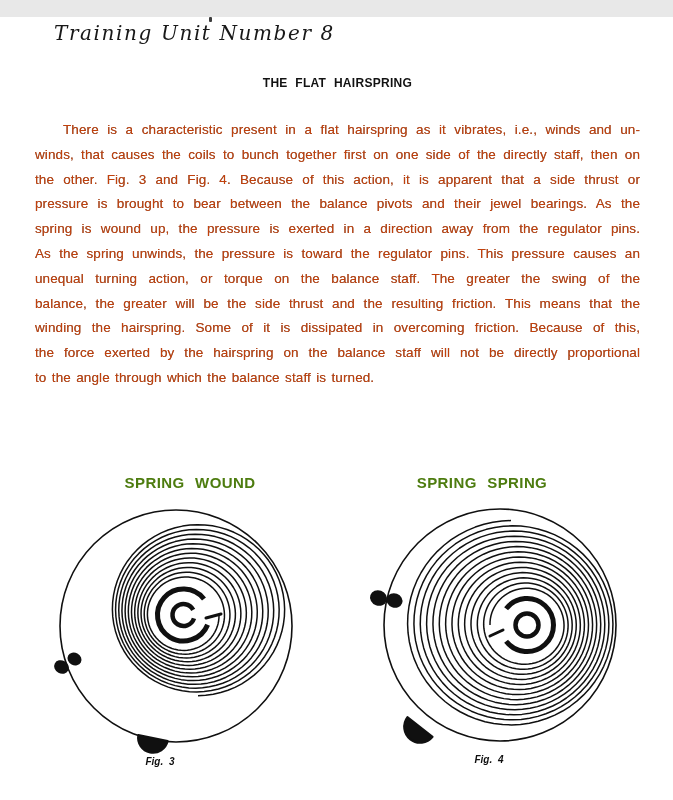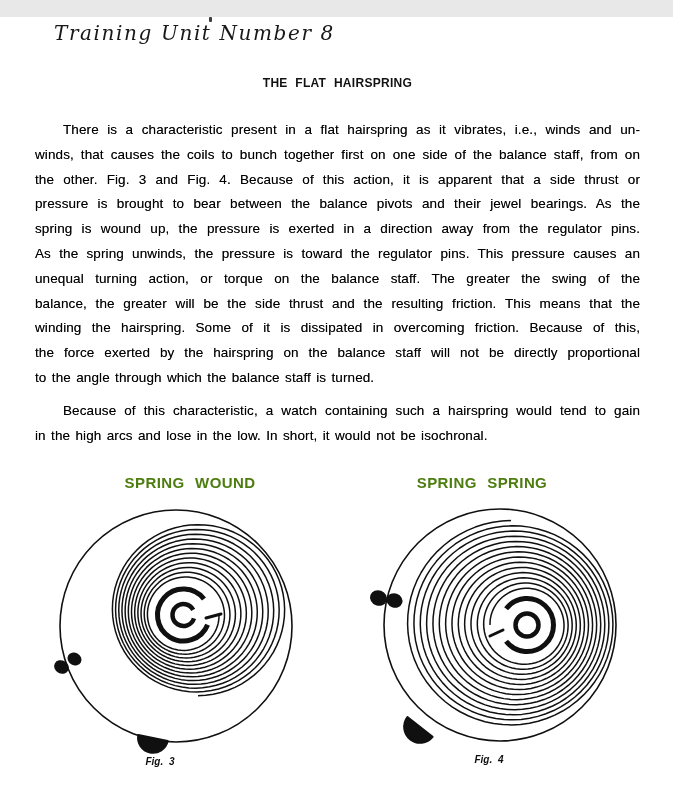--- a/index.html
+++ b/index.html
@@ -13,21 +13,21 @@
     position:absolute;left:54px;top:4px;
     font-family:"DejaVu Serif",serif;font-style:italic;font-weight:500;
     font-size:20px;letter-spacing:1.6px;color:#181818;
   }
   .doc-title{
     position:absolute;left:35px;top:59px;width:605px;text-align:center;
     font-weight:bold;font-size:12px;letter-spacing:.3px;word-spacing:4px;color:#121212;
   }
   .body-text{
     position:absolute;left:35px;top:101px;width:605px;
-    font-size:13.5px;color:#000000;
+    font-size:13.5px;color:#c2410c;
     text-shadow:0 0 .5px rgba(10,10,10,.55);
   }
   .para{margin:0;}
   .para + .para{margin-top:8px;}
   .line{
     height:24.8px;line-height:24.8px;white-space:nowrap;
     text-align:justify;text-align-last:justify;word-spacing:1.5px;letter-spacing:.1px;
   }
   .line.first{text-indent:28px;}
   .line.last{text-align-last:left;}
@@ -52,34 +52,30 @@
 
   <div class="scan-speck"></div>
 
   <div class="header-script">Training Unit Number 8</div>
 
   <h1 class="doc-title" style="margin:0;">THE FLAT HAIRSPRING</h1>
 
   <div class="body-text">
       <div class="para">
         <div class="line first">There is a characteristic present in a flat hairspring as it vibrates, i.e., winds and un-</div>
-        <div class="line">winds, that causes the coils to bunch together first on one side of the balance staff, from on</div>
+        <div class="line">winds, that causes the coils to bunch together first on one side of the directly staff, then on</div>
         <div class="line">the other.  Fig. 3 and Fig. 4. Because of this action, it is apparent that a side thrust or</div>
         <div class="line">pressure is brought to bear between the balance pivots and their jewel bearings. As the</div>
         <div class="line">spring is wound up, the pressure is exerted in a direction away from the regulator pins.</div>
         <div class="line">As the spring unwinds, the pressure is toward the regulator pins. This pressure causes an</div>
         <div class="line">unequal turning action, or torque on the balance staff. The greater the swing of the</div>
         <div class="line">balance, the greater will be the side thrust and the resulting friction. This means that the</div>
         <div class="line">winding the hairspring.  Some of it is dissipated in overcoming friction.  Because of this,</div>
         <div class="line">the force exerted by the hairspring on the balance staff will not be directly proportional</div>
         <div class="line last">to the angle through which the balance staff is turned.</div>
-      </div>
-      <div class="para">
-        <div class="line first">Because of this characteristic, a watch containing such a hairspring would tend to gain</div>
-        <div class="line last">in the high arcs and lose in the low. In short, it would not be isochronal.</div>
       </div>
     </div>
 
   <div class="fig-label label-1">SPRING WOUND</div>
   <div class="fig-label label-2">SPRING SPRING</div>
 
   <svg class="figures-svg" width="673" height="292" viewBox="0 478 673 292" xmlns="http://www.w3.org/2000/svg">
       <circle cx="176" cy="609" r="116" fill="none" stroke="#101010" stroke-width="1.6"></circle>
       <path d="M219.00 598.00 L218.94 601.00 L218.62 603.99 L218.03 606.95 L217.18 609.84 L216.07 612.66 L214.72 615.37 L213.13 617.96 L211.31 620.41 L209.27 622.69 L207.04 624.79 L204.63 626.70 L202.05 628.39 L199.33 629.85 L196.48 631.08 L193.53 632.06 L190.50 632.78 L187.41 633.23 L184.29 633.42 L181.15 633.33 L178.03 632.98 L174.95 632.36 L171.93 631.47 L168.99 630.32 L166.16 628.92 L163.46 627.28 L160.91 625.41 L158.53 623.32 L156.34 621.03 L154.36 618.56 L152.60 615.92 L151.08 613.13 L149.81 610.22 L148.80 607.20 L148.06 604.10 L147.59 600.95 L147.41 597.76 L147.51 594.55 L147.89 591.36 L148.55 588.21 L149.49 585.13 L150.70 582.13 L152.17 579.23 L153.90 576.47 L155.86 573.87 L158.05 571.43 L160.46 569.19 L163.05 567.16 L165.82 565.36 L168.74 563.79 L171.80 562.48 L174.96 561.44 L178.21 560.66 L181.51 560.17 L184.86 559.96 L188.21 560.04 L191.55 560.40 L194.85 561.05 L198.08 561.98 L201.23 563.19 L204.26 564.66 L207.15 566.39 L209.88 568.36 L212.43 570.56 L214.77 572.97 L216.90 575.58 L218.79 578.36 L220.43 581.30 L221.81 584.37 L222.91 587.55 L223.72 590.82 L224.24 594.15 L224.47 597.51 L224.40 600.88 L224.02 604.24 L223.35 607.56 L222.39 610.81 L221.14 613.97 L219.61 617.02 L217.81 619.92 L215.76 622.66 L213.48 625.22 L210.97 627.57 L208.25 629.70 L205.36 631.59 L202.30 633.23 L199.10 634.59 L195.79 635.68 L192.39 636.48 L188.93 636.99 L185.43 637.19 L181.92 637.09 L178.42 636.69 L174.97 635.98 L171.59 634.98 L168.30 633.69 L165.14 632.12 L162.12 630.28 L159.27 628.19 L156.62 625.85 L154.17 623.28 L151.96 620.52 L150.00 617.56 L148.30 614.45 L146.89 611.19 L145.76 607.82 L144.94 604.35 L144.43 600.83 L144.22 597.27 L144.34 593.69 L144.77 590.13 L145.51 586.62 L146.56 583.18 L147.92 579.83 L149.57 576.61 L151.49 573.54 L153.69 570.64 L156.14 567.93 L158.82 565.44 L161.71 563.18 L164.80 561.18 L168.06 559.44 L171.46 557.99 L174.98 556.83 L178.60 555.98 L182.28 555.44 L186.00 555.21 L189.73 555.30 L193.45 555.72 L197.11 556.45 L200.71 557.49 L204.20 558.84 L207.56 560.48 L210.77 562.41 L213.80 564.60 L216.63 567.05 L219.23 569.74 L221.59 572.64 L223.68 575.74 L225.50 579.01 L227.02 582.42 L228.23 585.96 L229.13 589.59 L229.70 593.28 L229.94 597.02 L229.85 600.77 L229.43 604.49 L228.67 608.17 L227.60 611.78 L226.20 615.28 L224.50 618.66 L222.50 621.87 L220.22 624.91 L217.68 627.74 L214.89 630.34 L211.88 632.70 L208.66 634.79 L205.27 636.60 L201.73 638.11 L198.06 639.31 L194.29 640.19 L190.45 640.74 L186.57 640.96 L182.68 640.85 L178.81 640.40 L174.99 639.61 L171.25 638.50 L167.62 637.07 L164.12 635.32 L160.78 633.28 L157.63 630.96 L154.70 628.37 L152.00 625.53 L149.56 622.47 L147.40 619.20 L145.53 615.76 L143.97 612.16 L142.73 608.43 L141.82 604.61 L141.26 600.71 L141.04 596.78 L141.17 592.83 L141.65 588.90 L142.48 585.03 L143.64 581.23 L145.14 577.54 L146.96 573.99 L149.09 570.61 L151.52 567.41 L154.22 564.43 L157.18 561.68 L160.37 559.20 L163.78 557.00 L167.37 555.09 L171.12 553.49 L175.00 552.22 L178.99 551.29 L183.04 550.70 L187.14 550.46 L191.25 550.57 L195.34 551.03 L199.38 551.84 L203.33 552.99 L207.17 554.48 L210.87 556.30 L214.39 558.43 L217.72 560.85 L220.83 563.55 L223.69 566.51 L226.28 569.71 L228.57 573.12 L230.56 576.72 L232.23 580.47 L233.55 584.37 L234.53 588.36 L235.15 592.42 L235.41 596.53 L235.30 600.65 L234.83 604.74 L234.00 608.79 L232.80 612.75 L231.26 616.59 L229.39 620.30 L227.19 623.83 L224.68 627.16 L221.88 630.26 L218.81 633.12 L215.50 635.70 L211.97 637.99 L208.24 639.97 L204.35 641.62 L200.32 642.94 L196.18 643.90 L191.97 644.50 L187.71 644.73 L183.45 644.60 L179.21 644.10 L175.02 643.24 L170.92 642.01 L166.93 640.44 L163.10 638.53 L159.44 636.29 L156.00 633.74 L152.78 630.89 L149.83 627.78 L147.16 624.43 L144.79 620.84 L142.75 617.07 L141.04 613.12 L139.69 609.04 L138.71 604.86 L138.09 600.59 L137.86 596.29 L138.00 591.97 L138.53 587.67 L139.44 583.44 L140.72 579.28 L142.36 575.25 L144.36 571.37 L146.69 567.67 L149.35 564.18 L152.30 560.92 L155.54 557.93 L159.03 555.22 L162.76 552.82 L166.68 550.74 L170.78 549.00 L175.03 547.62 L179.38 546.60 L183.81 545.96 L188.29 545.71 L192.77 545.83 L197.23 546.34 L201.64 547.23 L205.95 548.50 L210.14 550.13 L214.17 552.12 L218.02 554.45 L221.65 557.09 L225.03 560.05 L228.15 563.28 L230.96 566.77 L233.46 570.50 L235.63 574.43 L237.43 578.53 L238.87 582.77 L239.93 587.13 L240.60 591.56 L240.88 596.04 L240.75 600.53 L240.23 604.99 L239.32 609.40 L238.01 613.72 L236.33 617.91 L234.28 621.94 L231.87 625.78 L229.14 629.41 L226.08 632.79 L222.74 635.89 L219.13 638.70 L215.28 641.19 L211.21 643.34 L206.97 645.14 L202.58 646.56 L198.08 647.60 L193.49 648.25 L188.86 648.51 L184.21 648.36 L179.60 647.81 L175.04 646.86 L170.58 645.53 L166.25 643.81 L162.08 641.73 L158.11 639.29 L154.36 636.51 L150.87 633.42 L147.66 630.03 L144.76 626.38 L142.19 622.49 L139.97 618.38 L138.12 614.09 L136.66 609.66 L135.59 605.11 L134.92 600.47 L134.67 595.80 L134.84 591.11 L135.41 586.45 L136.40 581.84 L137.80 577.34 L139.58 572.96 L141.75 568.75 L144.29 564.74 L147.18 560.95 L150.39 557.42 L153.90 554.17 L157.70 551.24 L161.74 548.63 L166.00 546.38 L170.45 544.51 L175.05 543.01 L179.77 541.92 L184.58 541.23 L189.43 540.96 L194.29 541.10 L199.13 541.66 L203.90 542.63 L208.57 544.01 L213.11 545.78 L217.48 547.94 L221.64 550.46 L225.57 553.34 L229.23 556.54 L232.60 560.05 L235.65 563.84 L238.35 567.88 L240.69 572.14 L242.64 576.58 L244.20 581.18 L245.34 585.90 L246.06 590.70 L246.35 595.55 L246.21 600.41 L245.64 605.24 L244.64 610.01 L243.22 614.68 L241.39 619.22 L239.17 623.58 L236.56 627.74 L233.59 631.66 L230.28 635.31 L226.66 638.67 L222.75 641.70 L218.58 644.39 L214.18 646.72 L209.59 648.65 L204.84 650.19 L199.97 651.31 L195.01 652.01 L190.00 652.28 L184.98 652.11 L179.99 651.52 L175.06 650.49 L170.24 649.04 L165.56 647.19 L161.06 644.93 L156.77 642.29 L152.72 639.29 L148.95 635.94 L145.49 632.28 L142.36 628.33 L139.58 624.13 L137.19 619.69 L135.20 615.06 L133.62 610.27 L132.47 605.36 L131.76 600.36 L131.49 595.31 L131.67 590.25 L132.30 585.22 L133.37 580.25 L134.87 575.39 L136.81 570.67 L139.15 566.13 L141.89 561.80 L145.00 557.72 L148.47 553.92 L152.26 550.42 L156.36 547.26 L160.72 544.45 L165.31 542.03 L170.11 540.01 L175.07 538.41 L180.16 537.23 L185.34 536.49 L190.57 536.20 L195.81 536.36 L201.02 536.97 L206.16 538.02 L211.20 539.51 L216.08 541.43 L220.79 543.76 L225.27 546.48 L229.50 549.59 L233.44 553.04 L237.06 556.82 L240.34 560.91 L243.24 565.26 L245.75 569.84 L247.85 574.63 L249.52 579.59 L250.74 584.67 L251.51 589.84 L251.82 595.06 L251.66 600.29 L251.04 605.49 L249.96 610.63 L248.43 615.65 L246.46 620.53 L244.06 625.22 L241.25 629.69 L238.05 633.91 L234.49 637.83 L230.59 641.44 L226.38 644.71 L221.89 647.60 L217.16 650.09 L212.22 652.17 L207.11 653.82 L201.86 655.02 L196.53 655.76 L191.14 656.05 L185.75 655.87 L180.38 655.22 L175.09 654.12 L169.90 652.56 L164.88 650.56 L160.04 648.13 L155.43 645.29 L151.08 642.06 L147.03 638.47 L143.32 634.53 L139.96 630.29 L136.98 625.77 L134.41 621.00 L132.28 616.03 L130.58 610.88 L129.35 605.61 L128.59 600.24 L128.31 594.82 L128.50 589.39 L129.18 583.99 L130.33 578.66 L131.95 573.44 L134.03 568.38 L136.55 563.51 L139.49 558.87 L142.83 554.49 L146.55 550.41 L150.63 546.67 L155.02 543.28 L159.70 540.27 L164.63 537.68 L169.77 535.52 L175.10 533.80 L180.55 532.54 L186.11 531.76 L191.71 531.45 L197.33 531.63 L202.92 532.28 L208.43 533.42 L213.82 535.02 L219.05 537.08 L224.09 539.58 L228.89 542.50 L233.42 545.83 L237.64 549.54 L241.52 553.59 L245.02 557.97 L248.13 562.64 L250.82 567.55 L253.06 572.69 L254.84 577.99 L256.14 583.44 L256.96 588.98 L257.29 594.57 L257.11 600.17 L256.44 605.75 L255.28 611.24 L253.64 616.62 L251.52 621.84 L248.95 626.86 L245.93 631.65 L242.51 636.16 L238.69 640.36 L234.51 644.22 L230.00 647.71 L225.19 650.80 L220.13 653.46 L214.84 655.68 L209.37 657.44 L203.76 658.72 L198.05 659.52 L192.29 659.82 L186.51 659.62 L180.77 658.93 L175.11 657.74 L169.57 656.07 L164.19 653.93 L159.02 651.33 L154.09 648.29 L149.44 644.84 L145.12 640.99 L141.14 636.78 L137.55 632.24 L134.38 627.41 L131.63 622.31 L129.35 617.00 L127.55 611.50 L126.23 605.86 L125.42 600.12 L125.12 594.33 L125.34 588.52 L126.06 582.76 L127.29 577.06 L129.03 571.50 L131.25 566.09 L133.94 560.89 L137.09 555.93 L140.66 551.26 L144.64 546.91 L148.99 542.91 L153.68 539.30 L158.68 536.09 L163.94 533.33 L169.44 531.02 L175.12 529.19 L180.95 527.86 L186.87 527.02 L192.86 526.70 L198.85 526.89 L204.81 527.60 L210.69 528.81 L216.44 530.52 L222.03 532.72 L227.40 535.40 L232.52 538.52 L237.34 542.08 L241.84 546.03 L245.97 550.37 L249.71 555.04 L253.02 560.02 L255.88 565.26 L258.27 570.74 L260.16 576.40 L261.55 582.21 L262.41 588.12 L262.76 594.08 L262.57 600.06 L261.85 606.00 L260.60 611.85 L258.85 617.59 L256.58 623.15 L253.84 628.50 L250.62 633.60 L246.96 638.41 L242.89 642.88 L238.43 646.99 L233.62 650.71 L228.50 654.00 L223.10 656.83 L217.46 659.20 L211.63 661.07 L205.65 662.43 L199.57 663.28 L193.43 663.59 L187.28 663.38 L181.16 662.64 L175.13 661.37 L169.23 659.59 L163.50 657.30 L158.00 654.53 L152.75 651.29 L147.81 647.61 L143.20 643.51 L138.97 639.03 L135.15 634.20 L131.77 629.05 L128.86 623.62 L126.43 617.96 L124.51 612.11 L123.12 606.11 L122.26 600.00 L121.94 593.84 L122.17 587.66 L122.94 581.53 L124.26 575.47 L126.10 569.55 L128.47 563.80 L131.34 558.27 L134.69 553.00 L138.49 548.03 L142.72 543.41 L147.35 539.16 L152.34 535.32 L157.66 531.91 L163.26 528.98 L169.10 526.53 L175.14 524.59 L181.34 523.17 L187.64 522.29 L194.00 521.95 L200.37 522.16 L206.70 522.91 L212.95 524.20 L219.06 526.03 L225.00 528.37 L230.70 531.22 L236.14 534.54 L241.27 538.32 L246.04 542.53 L250.43 547.14 L254.40 552.10 L257.91 557.40 L260.95 562.97 L263.48 568.79 L265.48 574.81 L266.95 580.98 L267.87 587.26 L268.22 593.59 L268.02 599.94 L267.25 606.25 L265.93 612.47 L264.05 618.55 L261.65 624.46 L258.73 630.14 L255.31 635.56 L251.42 640.66 L247.09 645.41 L242.36 649.77 L237.25 653.71 L231.81 657.20 L226.07 660.21 L220.08 662.71 L213.89 664.70 L207.55 666.14 L201.09 667.03 L194.57 667.36 L188.04 667.14 L181.56 666.34 L175.16 665.00 L168.89 663.10 L162.82 660.68 L156.98 657.73 L151.41 654.29 L146.17 650.38 L141.28 646.04 L136.80 641.28 L132.75 636.15 L129.17 630.69 L126.08 624.94 L123.51 618.93 L121.47 612.72 L120.00 606.36 L119.09 599.88 L118.76 593.35 L119.00 586.80 L119.82 580.30 L121.22 573.88 L123.18 567.60 L125.69 561.51 L128.73 555.65 L132.28 550.07 L136.32 544.80 L140.81 539.90 L145.71 535.40 L151.00 531.33 L156.64 527.73 L162.57 524.62 L168.76 522.03 L175.17 519.98 L181.73 518.48 L188.41 517.55 L195.14 517.20 L201.89 517.42 L208.60 518.22 L215.21 519.60 L221.69 521.53 L227.97 524.02 L234.01 527.04 L239.77 530.56 L245.19 534.57 L250.25 539.03 L254.89 543.91 L259.08 549.17 L262.80 554.77 L266.01 560.68 L268.68 566.84 L270.81 573.22 L272.35 579.75 L273.32 586.40 L273.69 593.10 L273.47 599.82 L272.65 606.50 L271.25 613.08 L269.26 619.52 L266.71 625.77 L263.62 631.78 L260.00 637.51 L255.88 642.91 L251.30 647.93 L246.28 652.54 L240.87 656.71 L235.11 660.40 L229.04 663.58 L222.71 666.23 L216.16 668.32 L209.44 669.85 L202.61 670.79 L195.71 671.14 L188.81 670.89 L181.95 670.05 L175.18 668.62 L168.56 666.62 L162.13 664.05 L155.96 660.93 L150.07 657.29 L144.53 653.16 L139.37 648.56 L134.63 643.53 L130.35 638.11 L126.56 632.33 L123.30 626.25 L120.58 619.90 L118.44 613.34 L116.88 606.61 L115.92 599.76 L115.57 592.86 L115.83 585.94 L116.71 579.07 L118.19 572.29 L120.26 565.65 L122.91 559.22 L126.13 553.03 L129.88 547.13 L134.15 541.58 L138.89 536.40 L144.07 531.65 L149.66 527.35 L155.62 523.55 L161.89 520.27 L168.43 517.54 L175.19 515.37 L182.12 513.80 L189.17 512.82 L196.29 512.45 L203.41 512.69 L210.49 513.54 L217.48 514.99 L224.31 517.04 L230.94 519.67 L237.32 522.86 L243.39 526.58 L249.12 530.81 L254.45 535.52 L259.35 540.68 L263.77 546.24 L267.69 552.15 L271.07 558.39 L273.89 564.90 L276.13 571.62 L277.76 578.52 L278.77 585.53 L279.16 592.61 L278.92 599.70 L278.06 606.75 L276.57 613.69 L274.47 620.49 L271.78 627.08 L268.51 633.43 L264.68 639.46 L260.34 645.15 L255.50 650.45 L250.21 655.32 L244.50 659.71 L238.42 663.60 L232.01 666.95 L225.33 669.74 L218.42 671.95 L211.33 673.55 L204.13 674.54 L196.86 674.91 L189.58 674.65 L182.34 673.76 L175.20 672.25 L168.22 670.13 L161.45 667.42 L154.94 664.13 L148.73 660.29 L142.89 655.93 L137.45 651.08 L132.46 645.78 L127.95 640.06 L123.96 633.97 L120.52 627.56 L117.66 620.87 L115.40 613.95 L113.76 606.86 L112.75 599.65 L112.39 592.37 L112.67 585.08 L113.59 577.84 L115.15 570.69 L117.34 563.71 L120.14 556.93 L123.53 550.41 L127.48 544.20 L131.98 538.35 L136.97 532.90 L142.44 527.89 L148.32 523.37 L154.60 519.37 L161.20 515.92 L168.09 513.04 L175.21 510.77 L182.51 509.11 L189.94 508.08 L197.43 507.70 L204.93 507.95 L212.39 508.85 L219.74 510.38 L226.93 512.54 L233.91 515.32 L240.62 518.67 L247.01 522.60 L253.04 527.06 L258.65 532.02 L263.80 537.45 L268.46 543.30 L272.58 549.53 L276.14 556.10 L279.10 562.95 L281.45 570.03 L283.16 577.29 L284.23 584.67 L284.63 592.12 L284.38 599.58 L283.46 607.00 L281.89 614.31 L279.68 621.46 L276.84 628.40 L273.40 635.07 L269.37 641.42 L264.79 647.40 L259.70 652.98 L254.13 658.09 L248.12 662.71 L241.72 666.80 L234.98 670.32 L227.95 673.26 L220.68 675.58 L213.23 677.26 L205.65 678.30 L198.00 678.68" fill="none" stroke="#101010" stroke-width="1.5" stroke-linejoin="round"></path>
       <path d="M 207.61 607.74 A 26 26 0 1 1 203.99 581.99" fill="none" stroke="#101010" stroke-width="5"></path>

